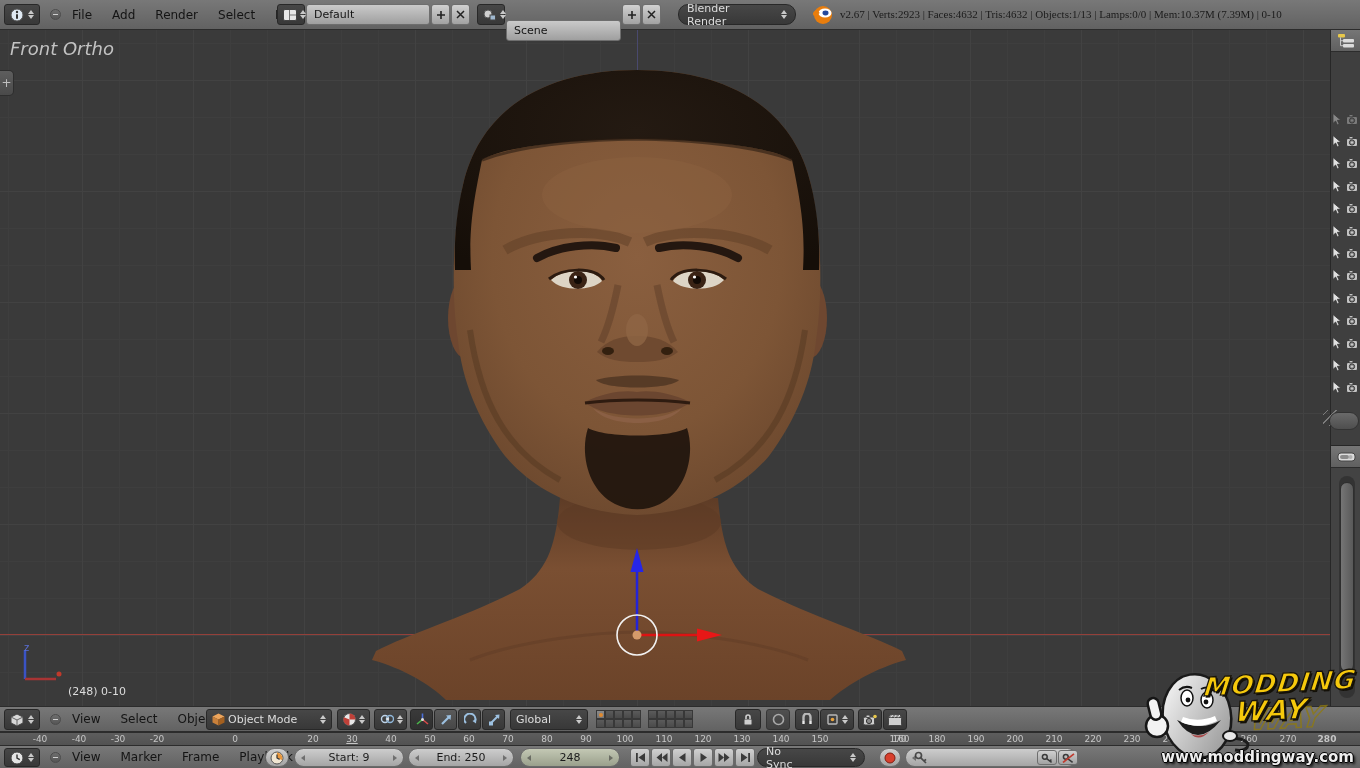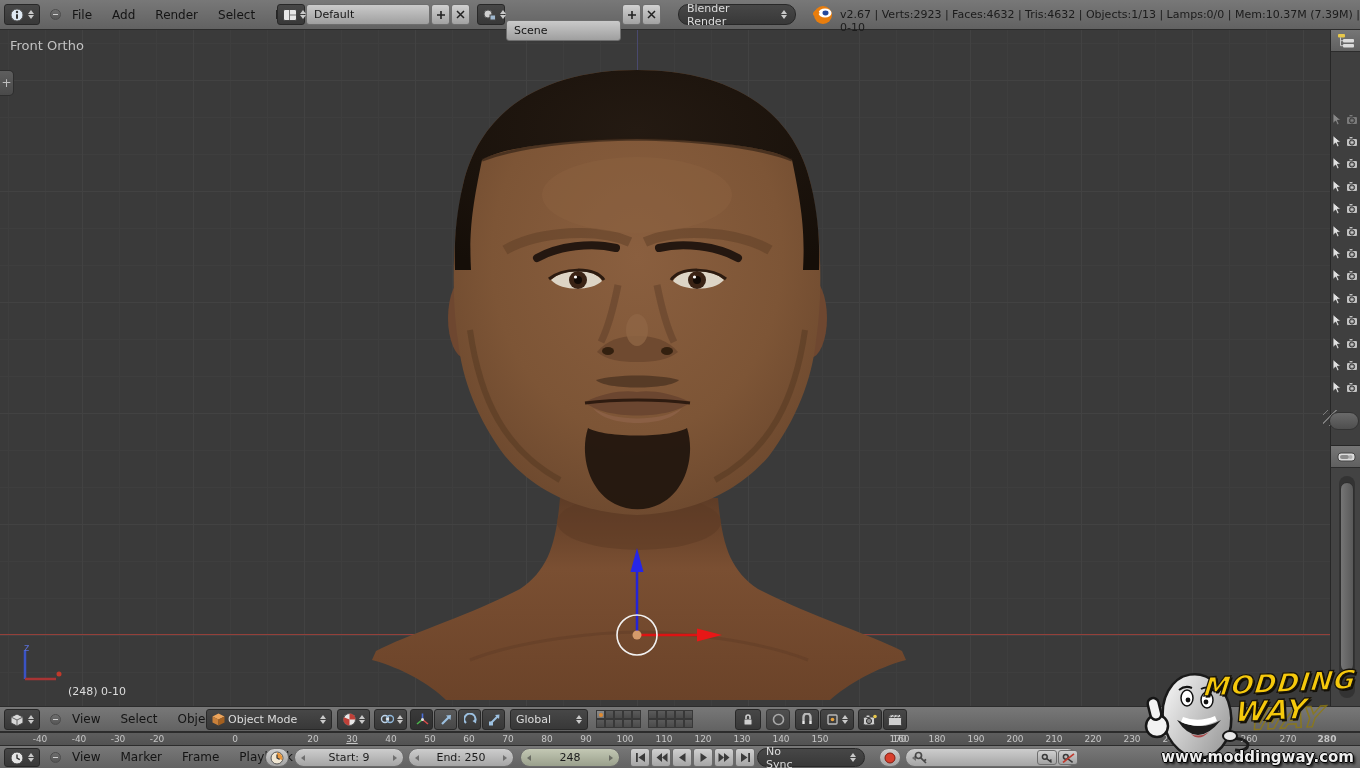--- a/index.html
+++ b/index.html
@@ -33,21 +33,21 @@
   
   #viewport { position:absolute; top:30px; left:0; width:1330px; height:676px; overflow:hidden;
     background-color:#3a3a3a;
     background-image:
       linear-gradient(#424242 1px, transparent 1px),
       linear-gradient(90deg,#424242 1px, transparent 1px),
       linear-gradient(#3e3e3e 1px, transparent 1px),
       linear-gradient(90deg,#3e3e3e 1px, transparent 1px);
     background-size:111px 111px,111px 111px,37px 37px,37px 37px;
     background-position:0 50px,82px 0,0 13px,8px 0; }
-  #view-label { position:absolute; left:10px; top:8px; color:#c2c2c2; font-size:13px; }
+  #view-label { position:absolute; left:10px; top:8px; color:#c2c2c2; font-size:18px;font-style:italic; }
   #frame-info { position:absolute; left:68px; top:655px; color:#dcdcdc; font-size:11px; }
   #xaxis-line { position:absolute; left:0; right:0; top:604px; height:1px; background:#94403a; }
   #zaxis-line { position:absolute; left:637px; top:0; width:1px; height:604px; background:#4c4c7e; opacity:.75; }
   #plus-tab { position:absolute; left:0; top:40px; width:14px; height:26px; background:linear-gradient(#5e5e5e,#4a4a4a); border:1px solid #2e2e2e; border-left:none; border-radius:0 5px 5px 0; color:#c0c0c0; font-size:12px; display:flex; align-items:center; justify-content:center; }
   #model-svg { position:absolute; left:0; top:0; }
 
   
   #outliner { position:absolute; top:30px; left:1330px; width:30px; height:415px; background:#3f3f3f; border-left:1px solid #272727; }
   #outliner-hdr { position:absolute; top:0; left:0; right:0; height:22px; background:linear-gradient(#767676,#606060); border-bottom:1px solid #2c2c2c; }
   .ol-row { position:absolute; left:1px; width:28px; height:22px; display:flex; align-items:center; gap:3px; }
@@ -176,21 +176,21 @@
     </div>
 
     <span style="position:absolute;left:810px;top:3px;">
         <svg width="26" height="24" viewBox="0 0 26 24">
           <circle cx="13" cy="12" r="9" fill="#e87d0d"></circle>
           <ellipse cx="15" cy="10" rx="6.5" ry="4.5" fill="#fff"></ellipse>
           <ellipse cx="15.5" cy="10" rx="3" ry="2.4" fill="#24489c"></ellipse>
           <path d="M4 13 Q1 10 6 7 L10 10 Z" fill="#e87d0d"></path>
         </svg>
       </span>
-    <span style="position:absolute;left:840px;top:8px;color:#1b1b1b;font-size:11px;">v2.67 | Verts:2923 | Faces:4632 | Tris:4632 | Objects:1/13 | Lamps:0/0 | Mem:10.37M (7.39M) | 0-10</span>
+    <span style="position:absolute;left:840px;top:8px;color:#1b1b1b;font-size:11px;font-family:Liberation Serif, serif;">v2.67 | Verts:2923 | Faces:4632 | Tris:4632 | Objects:1/13 | Lamps:0/0 | Mem:10.37M (7.39M) | 0-10</span>
   </header>
 
   <div id="viewport">
     <div id="xaxis-line"></div>
     <div id="zaxis-line"></div>
     <span id="view-label">Front Ortho</span>
     <div id="plus-tab">
         <span>+</span>
       </div>
 

